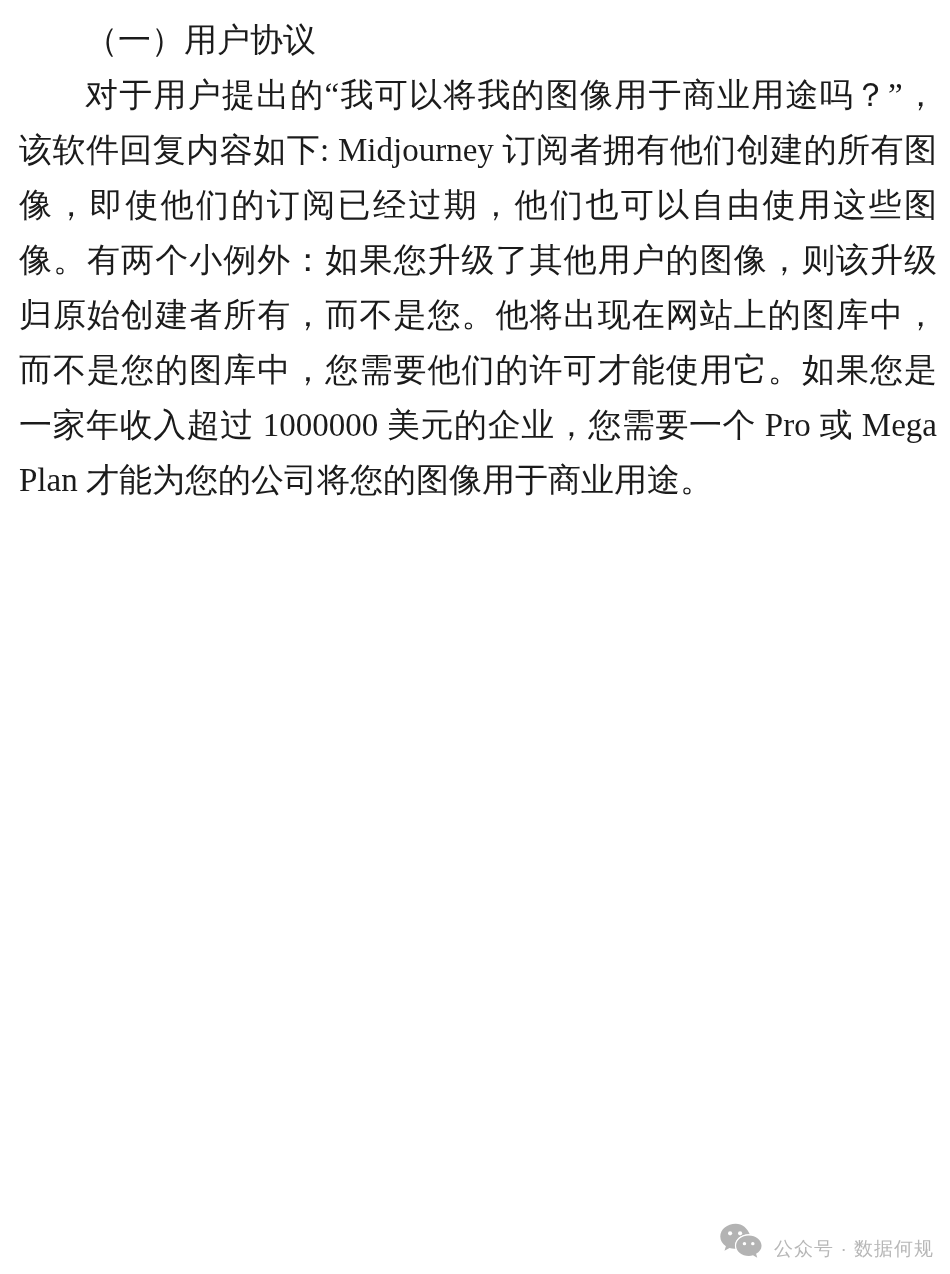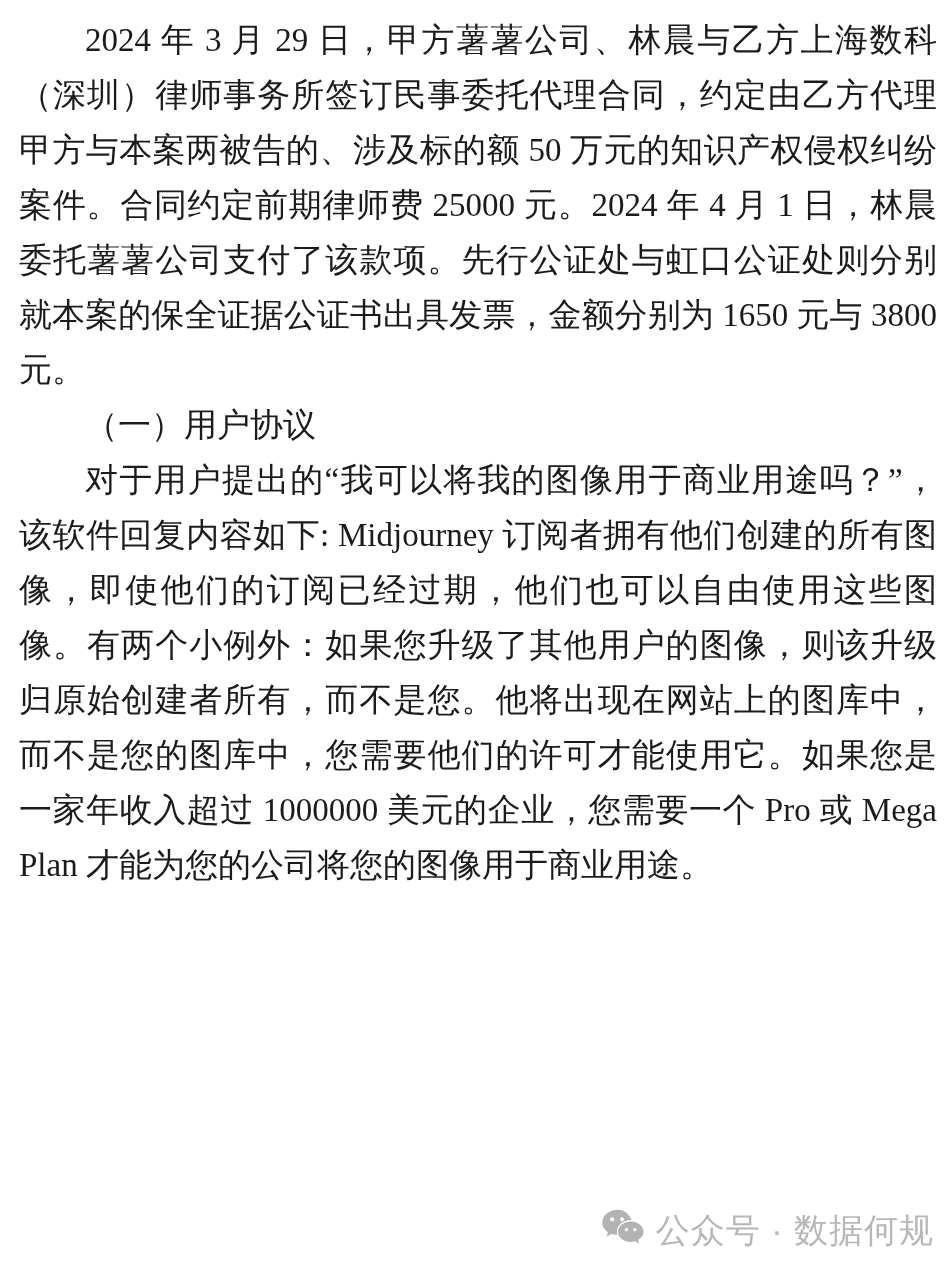--- a/index.html
+++ b/index.html
@@ -30,43 +30,42 @@
   .doc-text p {
     margin: 0;
     text-indent: 2em;
     text-align: justify;
     text-justify: inter-character;
     word-break: break-word;
   }
   .watermark {
     position: absolute;
     right: 16px;
-    bottom: 20px;
+    bottom: 12px;
     display: flex;
-    align-items: flex-start;
+    align-items: flex-end;
     gap: 11px;
     color: #b7b7b7;
     font-family: "Liberation Sans", "DejaVu Sans", sans-serif;
-    font-size: 34px;
+    font-size: 19px;
     letter-spacing: 1px;
     white-space: nowrap;
   }
   .watermark .icon {
     display: inline-flex;
     width: 44px;
     height: 40px;
   }
 </style>
 </head>
 <body>
 
 <div class="page">
 
   <div class="doc-text">
-    <p>2024 年 3 月 29 日，甲方薯薯公司、林晨与乙方上海数科（深圳）律师事务所签订民事委托代理合同，约定由乙方代理甲方与本案两被告的、涉及标的额 50 万元的知识产权侵权纠纷案件。合同约定前期律师费 25000 元。2024 年 4 月 1 日，林晨委托薯薯公司支付了该款项。先行公证处与虹口公证处则分别就本案的保全证据公证书出具发票，金额分别为 1650 元与 3800 元。</p>
     <p>（一）用户协议</p>
     <p>对于用户提出的“我可以将我的图像用于商业用途吗？”，该软件回复内容如下: Midjourney 订阅者拥有他们创建的所有图像，即使他们的订阅已经过期，他们也可以自由使用这些图像。有两个小例外：如果您升级了其他用户的图像，则该升级归原始创建者所有，而不是您。他将出现在网站上的图库中，而不是您的图库中，您需要他们的许可才能使用它。如果您是一家年收入超过 1000000 美元的企业，您需要一个 Pro 或 Mega Plan 才能为您的公司将您的图像用于商业用途。</p>
   </div>
 
   <div class="watermark">
     <span class="icon">
       <svg viewBox="0 0 48 44" width="44" height="40" xmlns="http://www.w3.org/2000/svg">
         <g>
           <path fill="#b3b3b3" d="M18.2 2C8.8 2 1.2 8.3 1.2 16c0 4.4 2.4 8.2 6.2 10.7l-1.6 5 5.6-3c1.7.5 3.4.8 5.3.8.5 0 1.1 0 1.6-.1-.4-1.1-.6-2.3-.6-3.6 0-6.8 6.3-12.3 14.1-12.3.6 0 1.2 0 1.8.1C31.3 7.2 25.4 2 18.2 2z"></path>
           <path fill="#ffffff" d="M47.9 26.1c0-6.9-6.9-12.5-15.3-12.5s-15.3 5.6-15.3 12.5 6.9 12.5 15.3 12.5c1.7 0 3.4-.2 5-.7l5.4 2.9-1.5-4.9c3.9-2.3 6.4-5.8 6.4-9.8z"></path>

